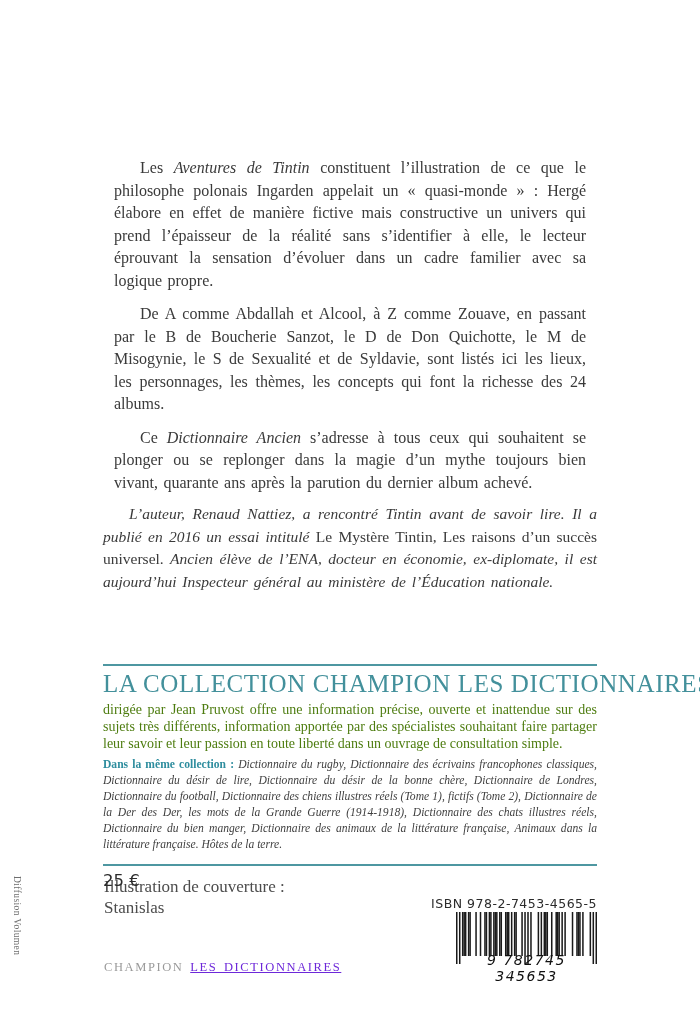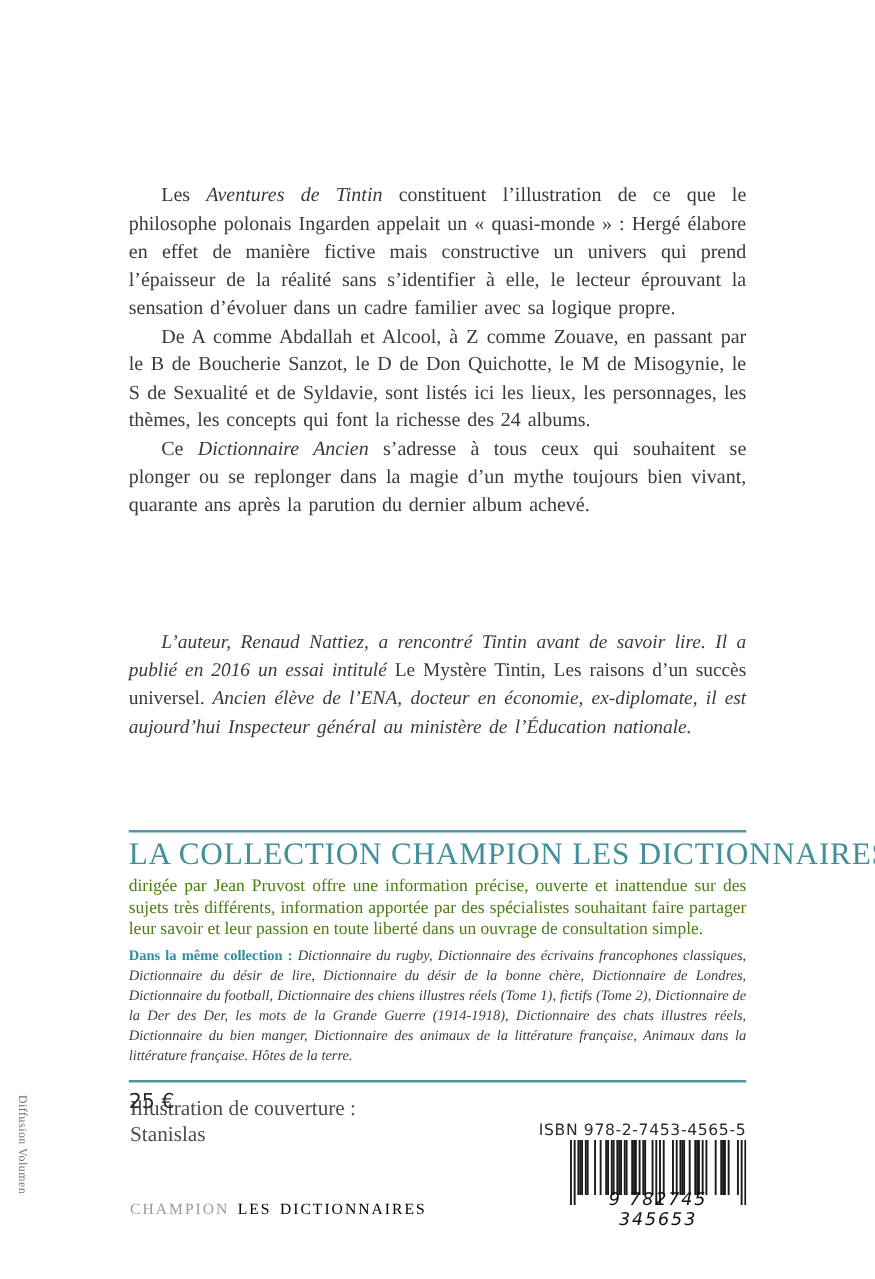--- a/index.html
+++ b/index.html
@@ -5,21 +5,21 @@
   html,body{margin:0;padding:0;background:#fff;}
   .page{
     position:relative;width:700px;height:1023px;background:#ffffff;overflow:hidden;
     font-family:"Liberation Serif", serif;color:#3a3a3a;
   }
   .content{position:absolute;left:103px;width:494px;}
 
   
   .synopsis{top:146px;}
   .synopsis p{
-    margin:0;font-size:16px;line-height:22.5px;text-align:justify;
+    margin:11px;font-size:16px;line-height:22.5px;text-align:justify;
     text-indent:26px;color:#3a3a3a;word-spacing:1.5px;
   }
 
   
   .author-note{top:503px;}
   .author-note p{
     margin:0;font-size:15.5px;line-height:22.5px;text-align:justify;
     text-indent:26px;color:#3a3a3a;word-spacing:2px;
   }
   .author-note p span{font-style:italic;}
@@ -59,21 +59,21 @@
     font-family:"DejaVu Sans", sans-serif;font-size:14px;letter-spacing:1.5px;
     color:#111;margin-top:-12px;background:transparent;text-align:center;width:141px;
     position:relative;
     font-style:italic;
   }
   .publisher{
     position:absolute;left:104px;top:960px;font-size:12.5px;letter-spacing:1.6px;
     word-spacing:2px;
   }
   .publisher .gray{color:#9a9a9a;}
-  .publisher .teal{color:#000000;}
+  .publisher .teal{color:#6d28d9;text-decoration:underline;}
 
   .spine{
     position:absolute;left:12px;top:876px;height:110px;
     writing-mode:vertical-rl;
     font-size:9.5px;color:#6e6e6e;letter-spacing:0.4px;
     font-family:"Liberation Serif", serif;
   }
 </style>
 </head>
 <body>

